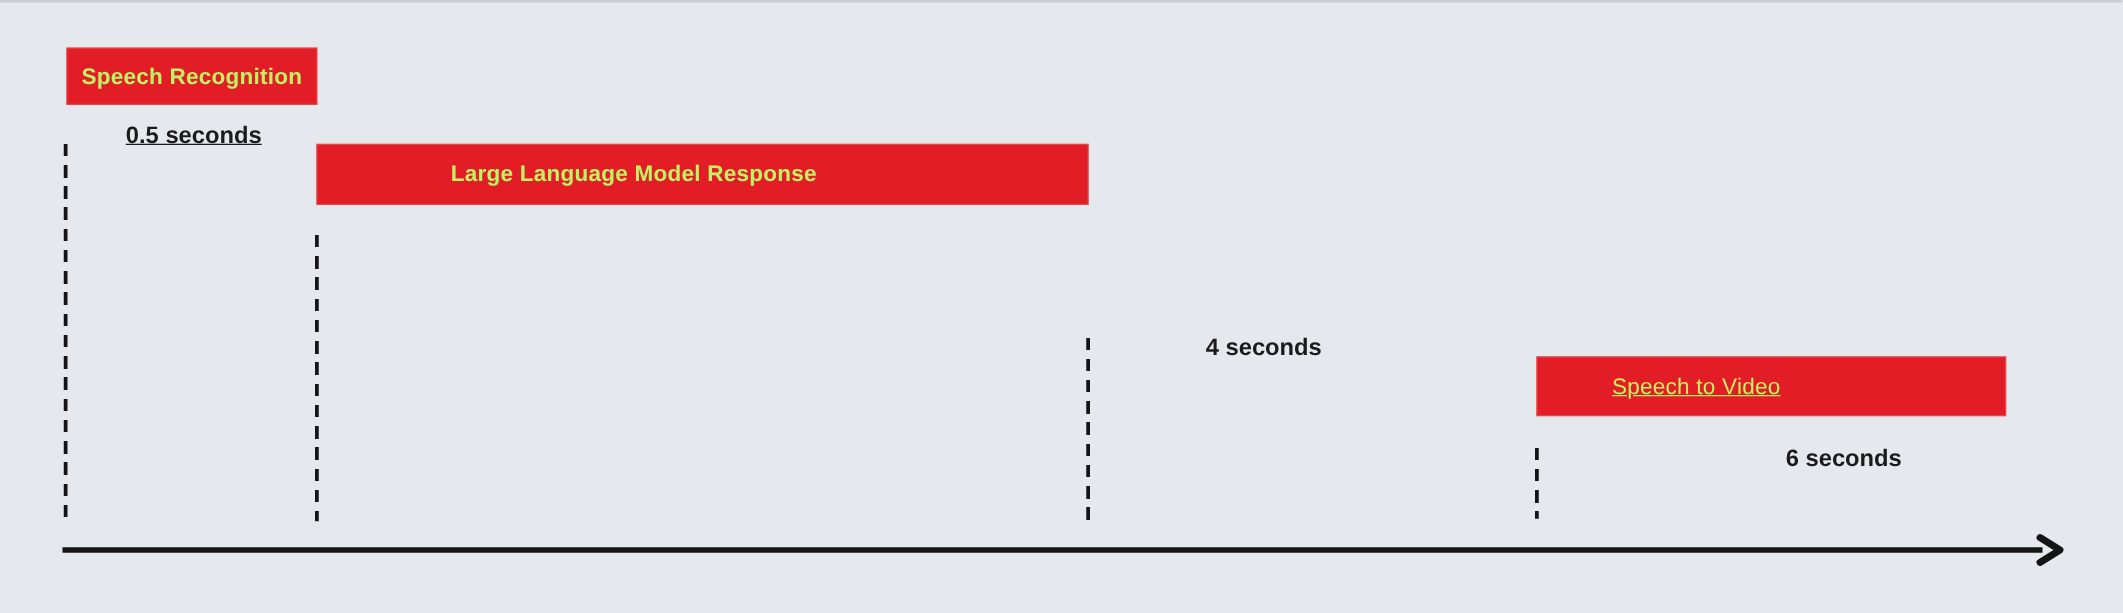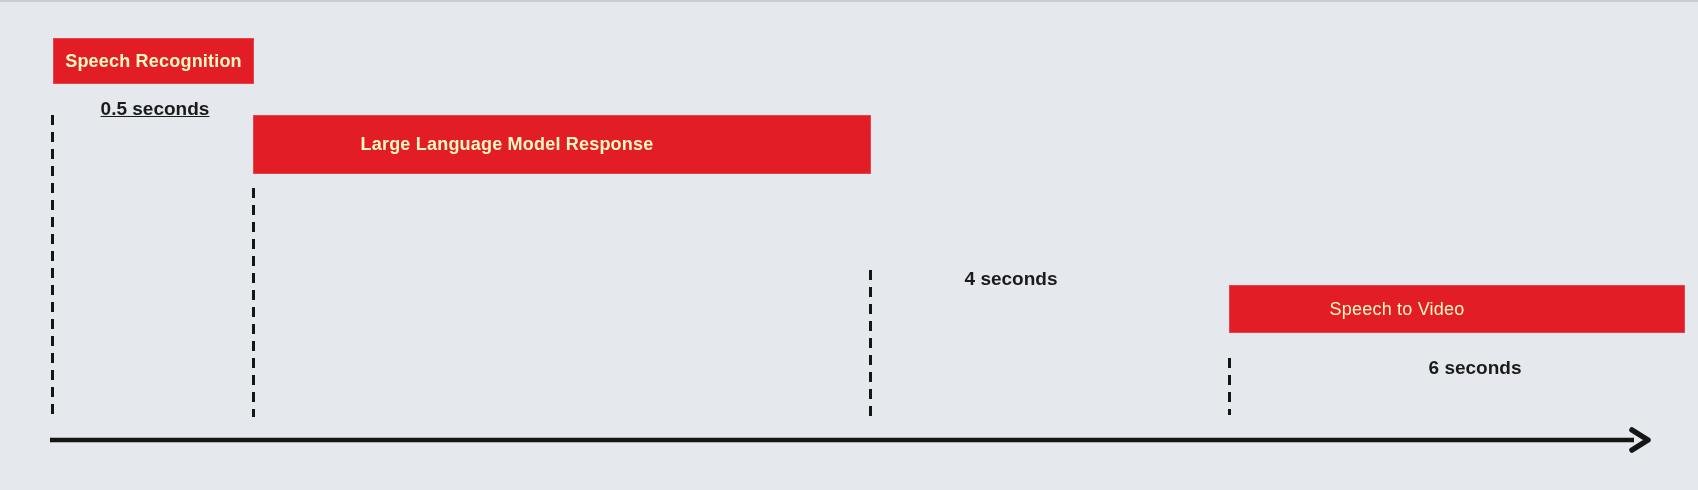--- a/index.html
+++ b/index.html
@@ -12,36 +12,36 @@
   .canvas {
     position: relative;
     width: 1698px; height: 490px;
     background: var(--background, #e5e8ec);
     border-top: 2px solid var(--top_edge, #c9cdd2);
     box-sizing: border-box;
   }
   .bar {
     position: absolute;
     background: var(--accent_red, #e21d25);
-    color: #fef9c3;
+    color: #bef264;
     display: flex;
     align-items: center;
     justify-content: center;
     font-size: 18px;
     letter-spacing: 0.2px;
     box-sizing: border-box;
     box-shadow: inset 0 0 0 1px rgba(255,255,255,0.18);
   }
   .bar.bold { font-weight: 700; }
   .bar.regular { font-weight: 400; }
   
   .bar-1 { left: 53px;   top: 36px;  width: 201px; height: 46px; }
-  .bar-2 { left: 253px;  top: 113px; width: 618px; height: 59px; padding-right: 110px; }
+  .bar-2 { left: 253px;  top: 113px; width: 618px; height: 49px; padding-right: 110px; }
   .bar-3 { left: 871px;  top: 199px; width: 357px; height: 48px; }
-  .bar-4 { left: 1229px; top: 283px; width: 456px; height: 48px; padding-right: 120px; }
+  .bar-4 { left: 1229px; top: 283px; width: 376px; height: 48px; padding-right: 120px; text-decoration: underline; }
 
   .duration {
     position: absolute;
     width: 200px;
     text-align: center;
     font-size: 19px;
     font-weight: 700;
     color: var(--text_dark, #1b1b1b);
   }
   .dur-1 { left: 55px;   top: 96px; text-decoration: underline;  }

